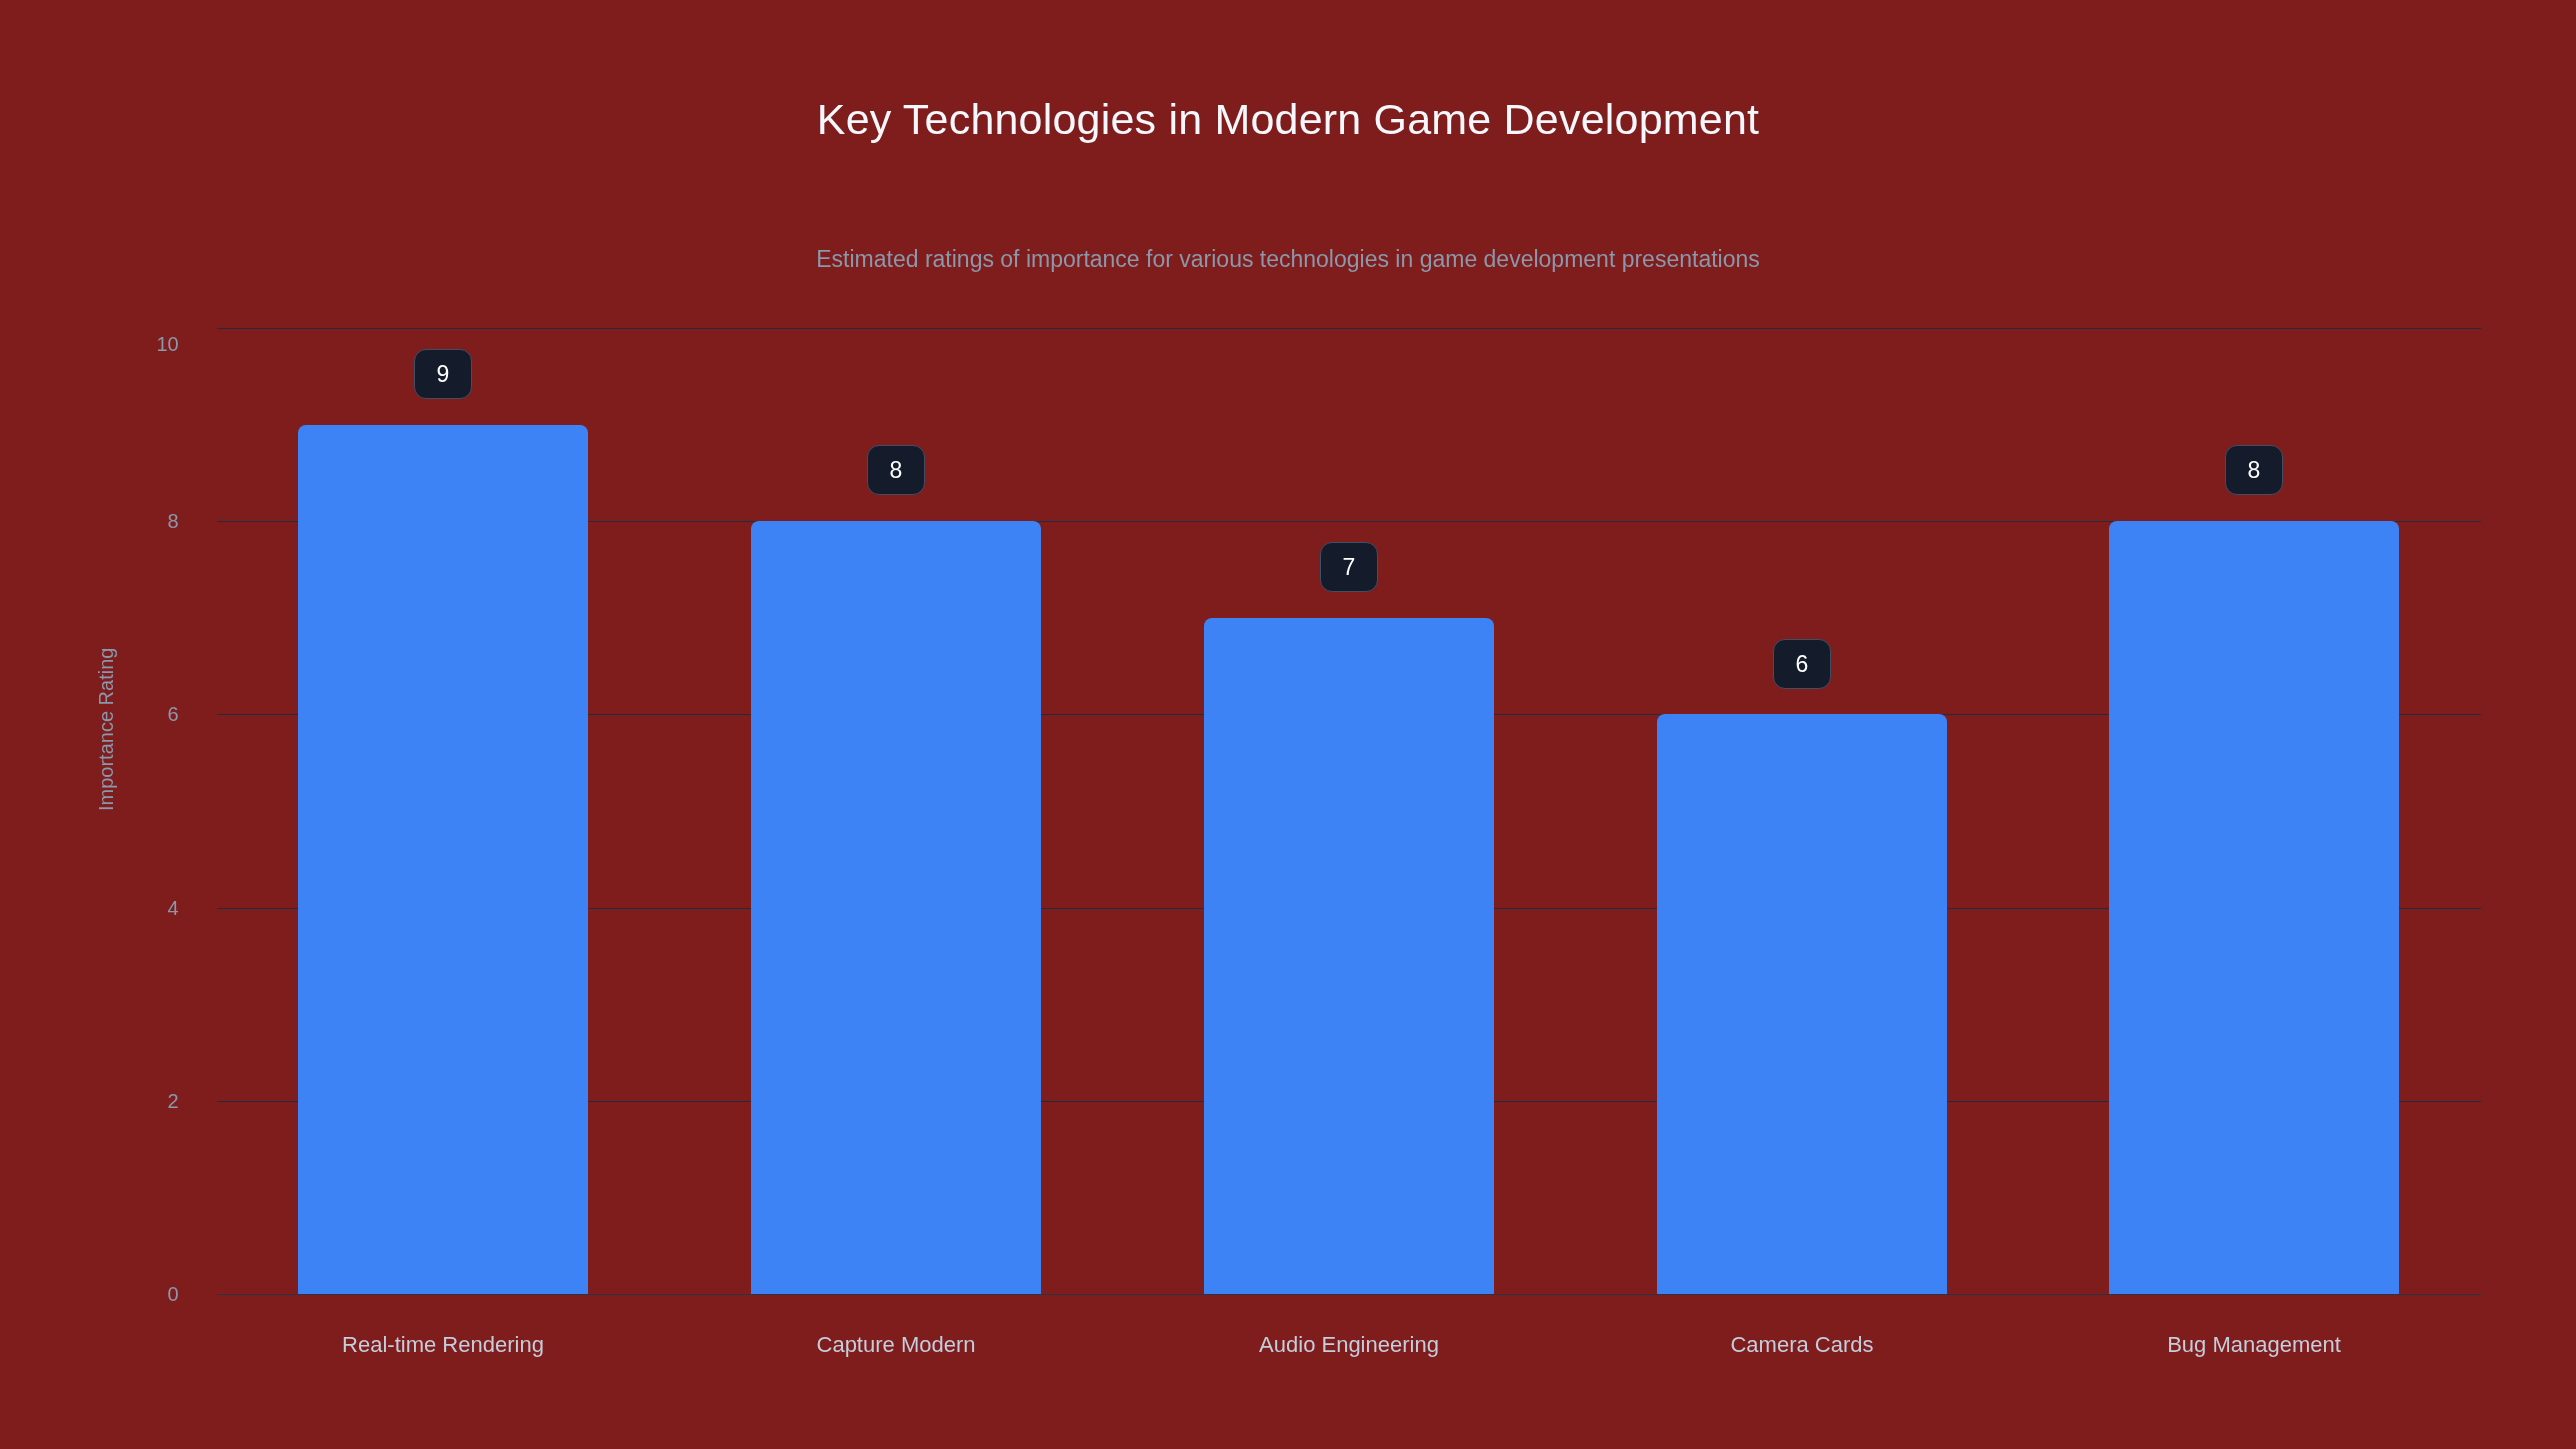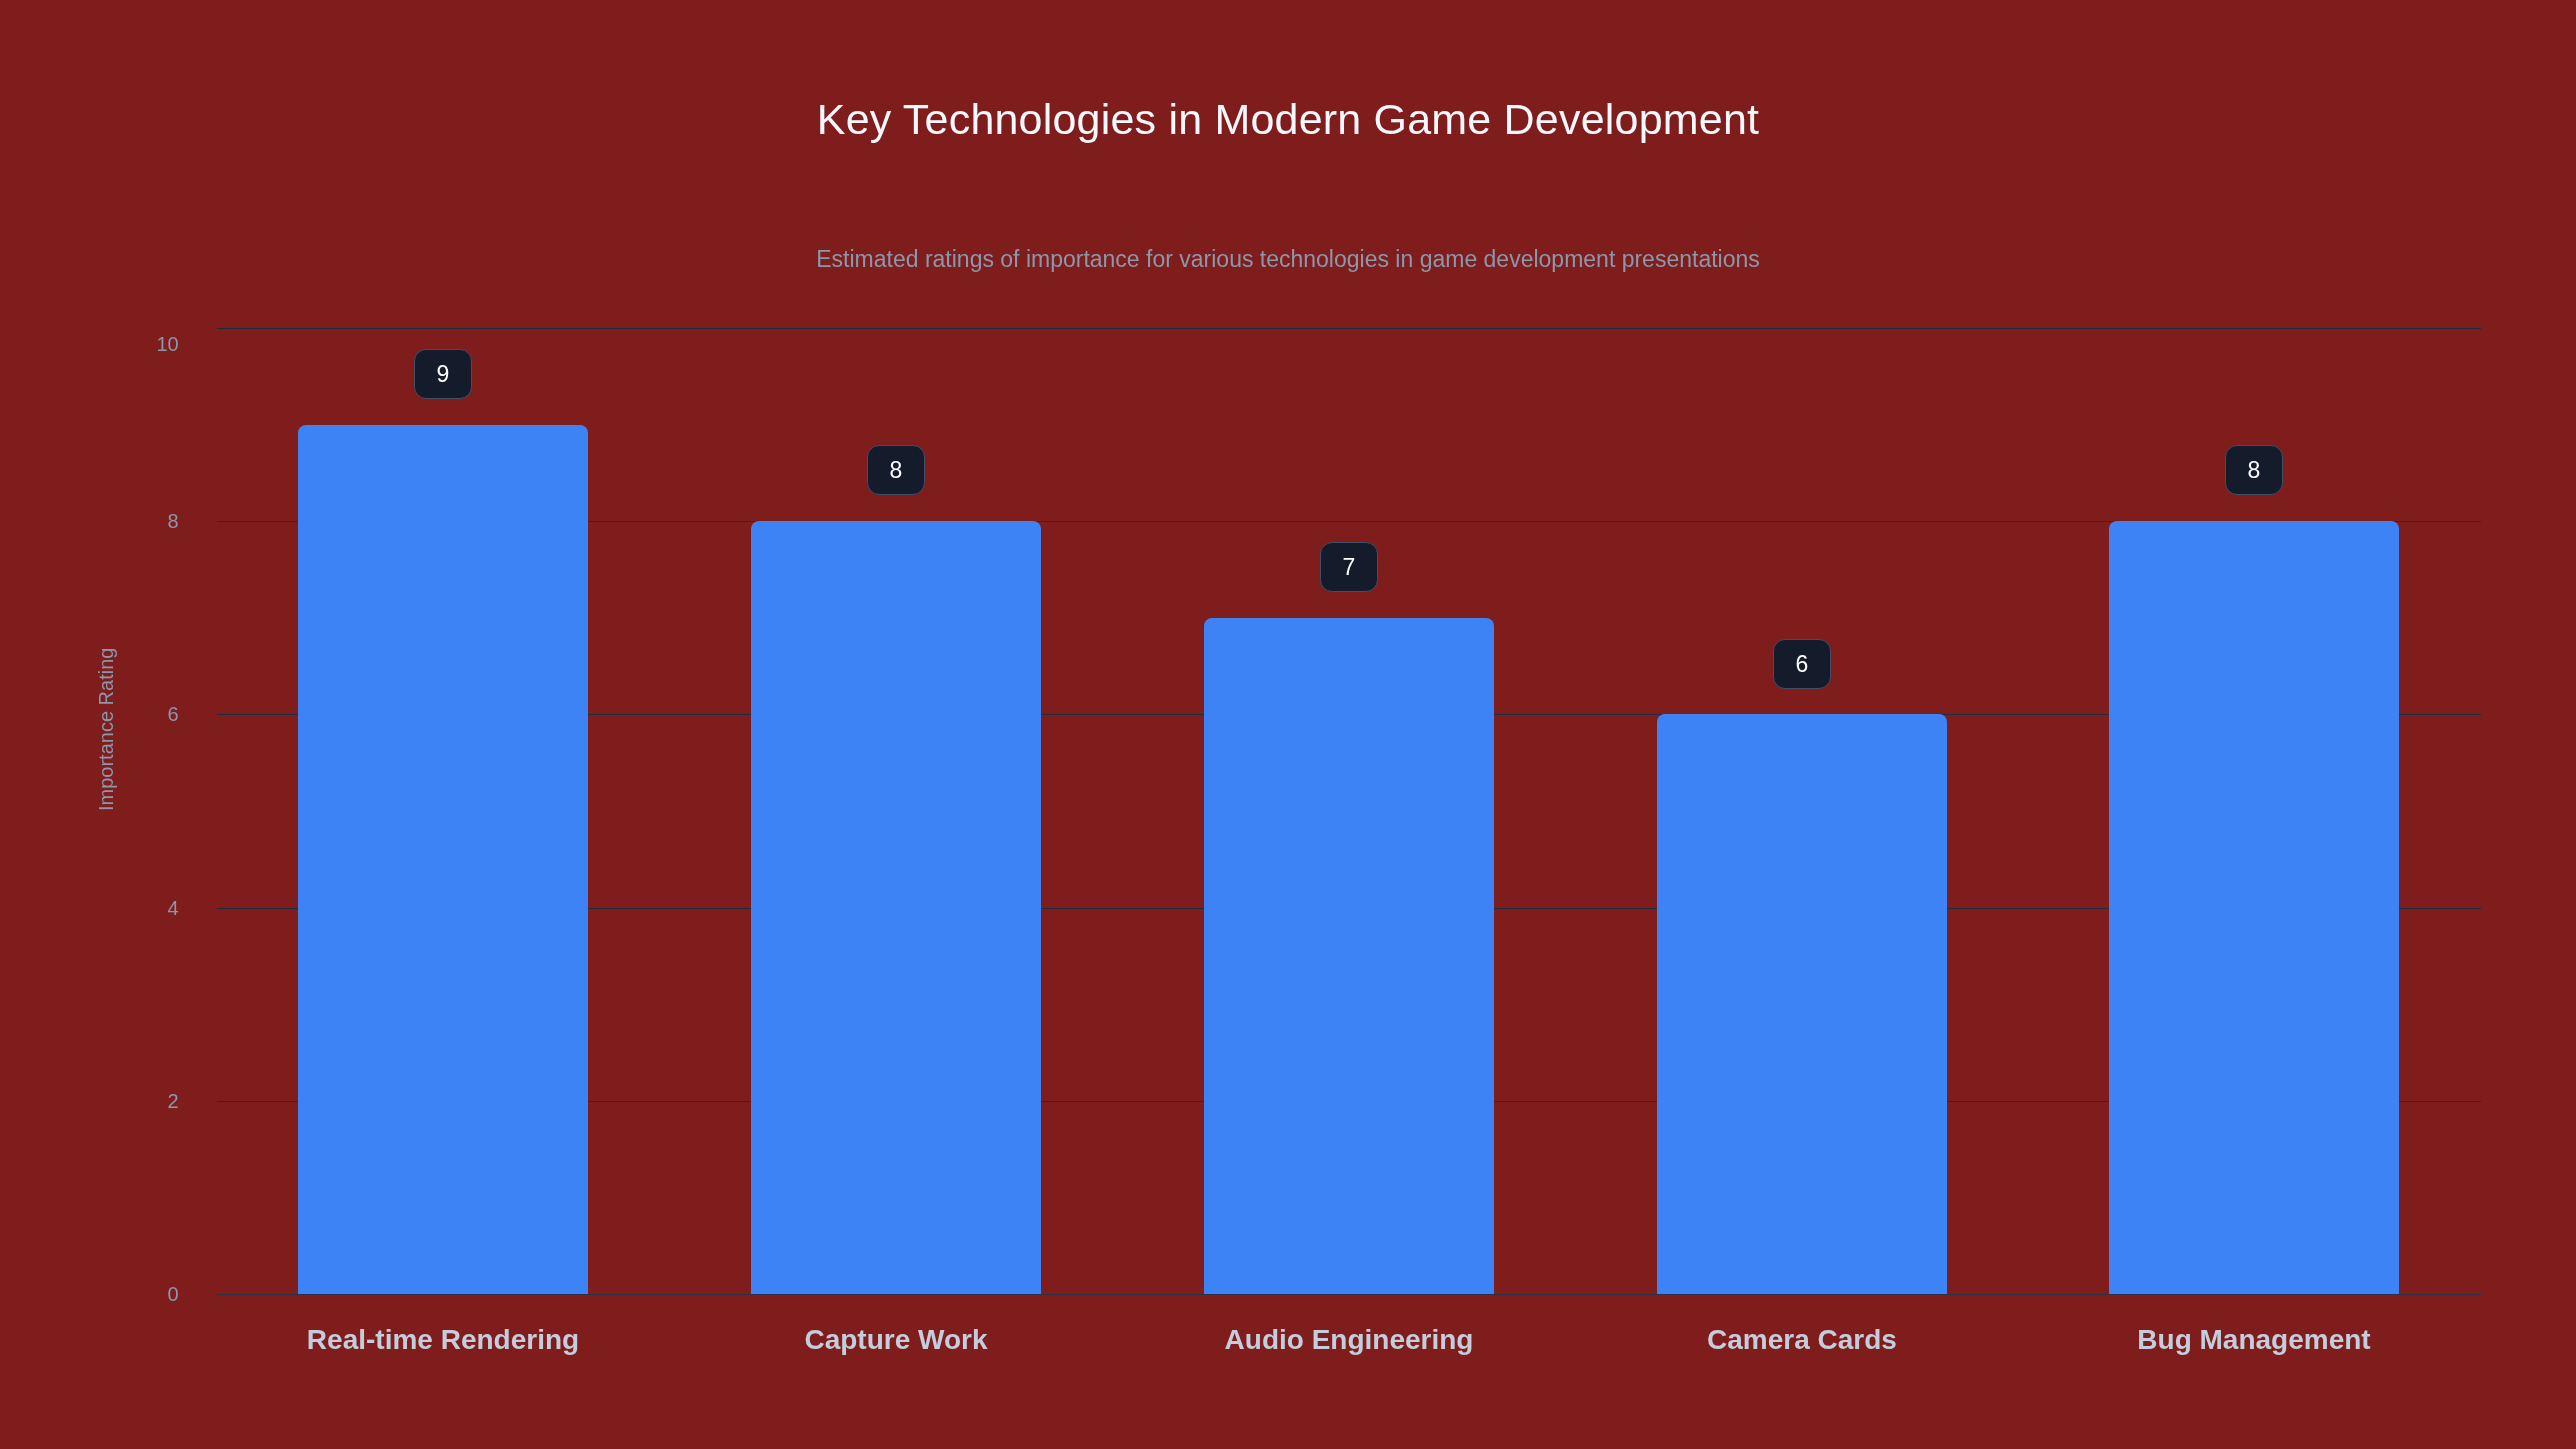--- a/index.html
+++ b/index.html
@@ -140,27 +140,26 @@
   
   #x-labels {
     position: absolute;
     left: 217px;
     top: 1324px;
     width: 2264px;
     height: 48px;
   }
   #x-labels .x-label {
     position: absolute;
-    top: 0;
+    top: 8px;
     transform: translateX(-50%);
     color: #c3cddb;
-    font-size: 28px;
+    font-size: 22px;
     white-space: nowrap;
     text-align: center;
-    font-weight: bold;
   }
 </style>
 </head>
 <body>
 
 <div id="page">
 
   <div id="chart-title">Key Technologies in Modern Game Development</div>
 
   <div id="chart-subtitle">Estimated ratings of importance for various technologies in game development presentations</div>
@@ -203,20 +202,20 @@
         <div class="value-badge" style="bottom: 605px;">6</div>
       </div>
       <div class="bar-group" style="left: 1892px; width: 290px;">
         <div class="bar" style="height: 773px; background: rgb(62, 131, 246);"></div>
         <div class="value-badge" style="bottom: 799px;">8</div>
       </div>
     </div>
 
   <div id="x-labels">
       <div class="x-label" style="left: 226px;">Real-time Rendering</div>
-      <div class="x-label" style="left: 679px;">Capture Work</div>
+      <div class="x-label" style="left: 679px;">Capture Modern</div>
       <div class="x-label" style="left: 1132px;">Audio Engineering</div>
       <div class="x-label" style="left: 1585px;">Camera Cards</div>
       <div class="x-label" style="left: 2037px;">Bug Management</div>
     </div>
 
 </div>
 
 
 </body></html>

